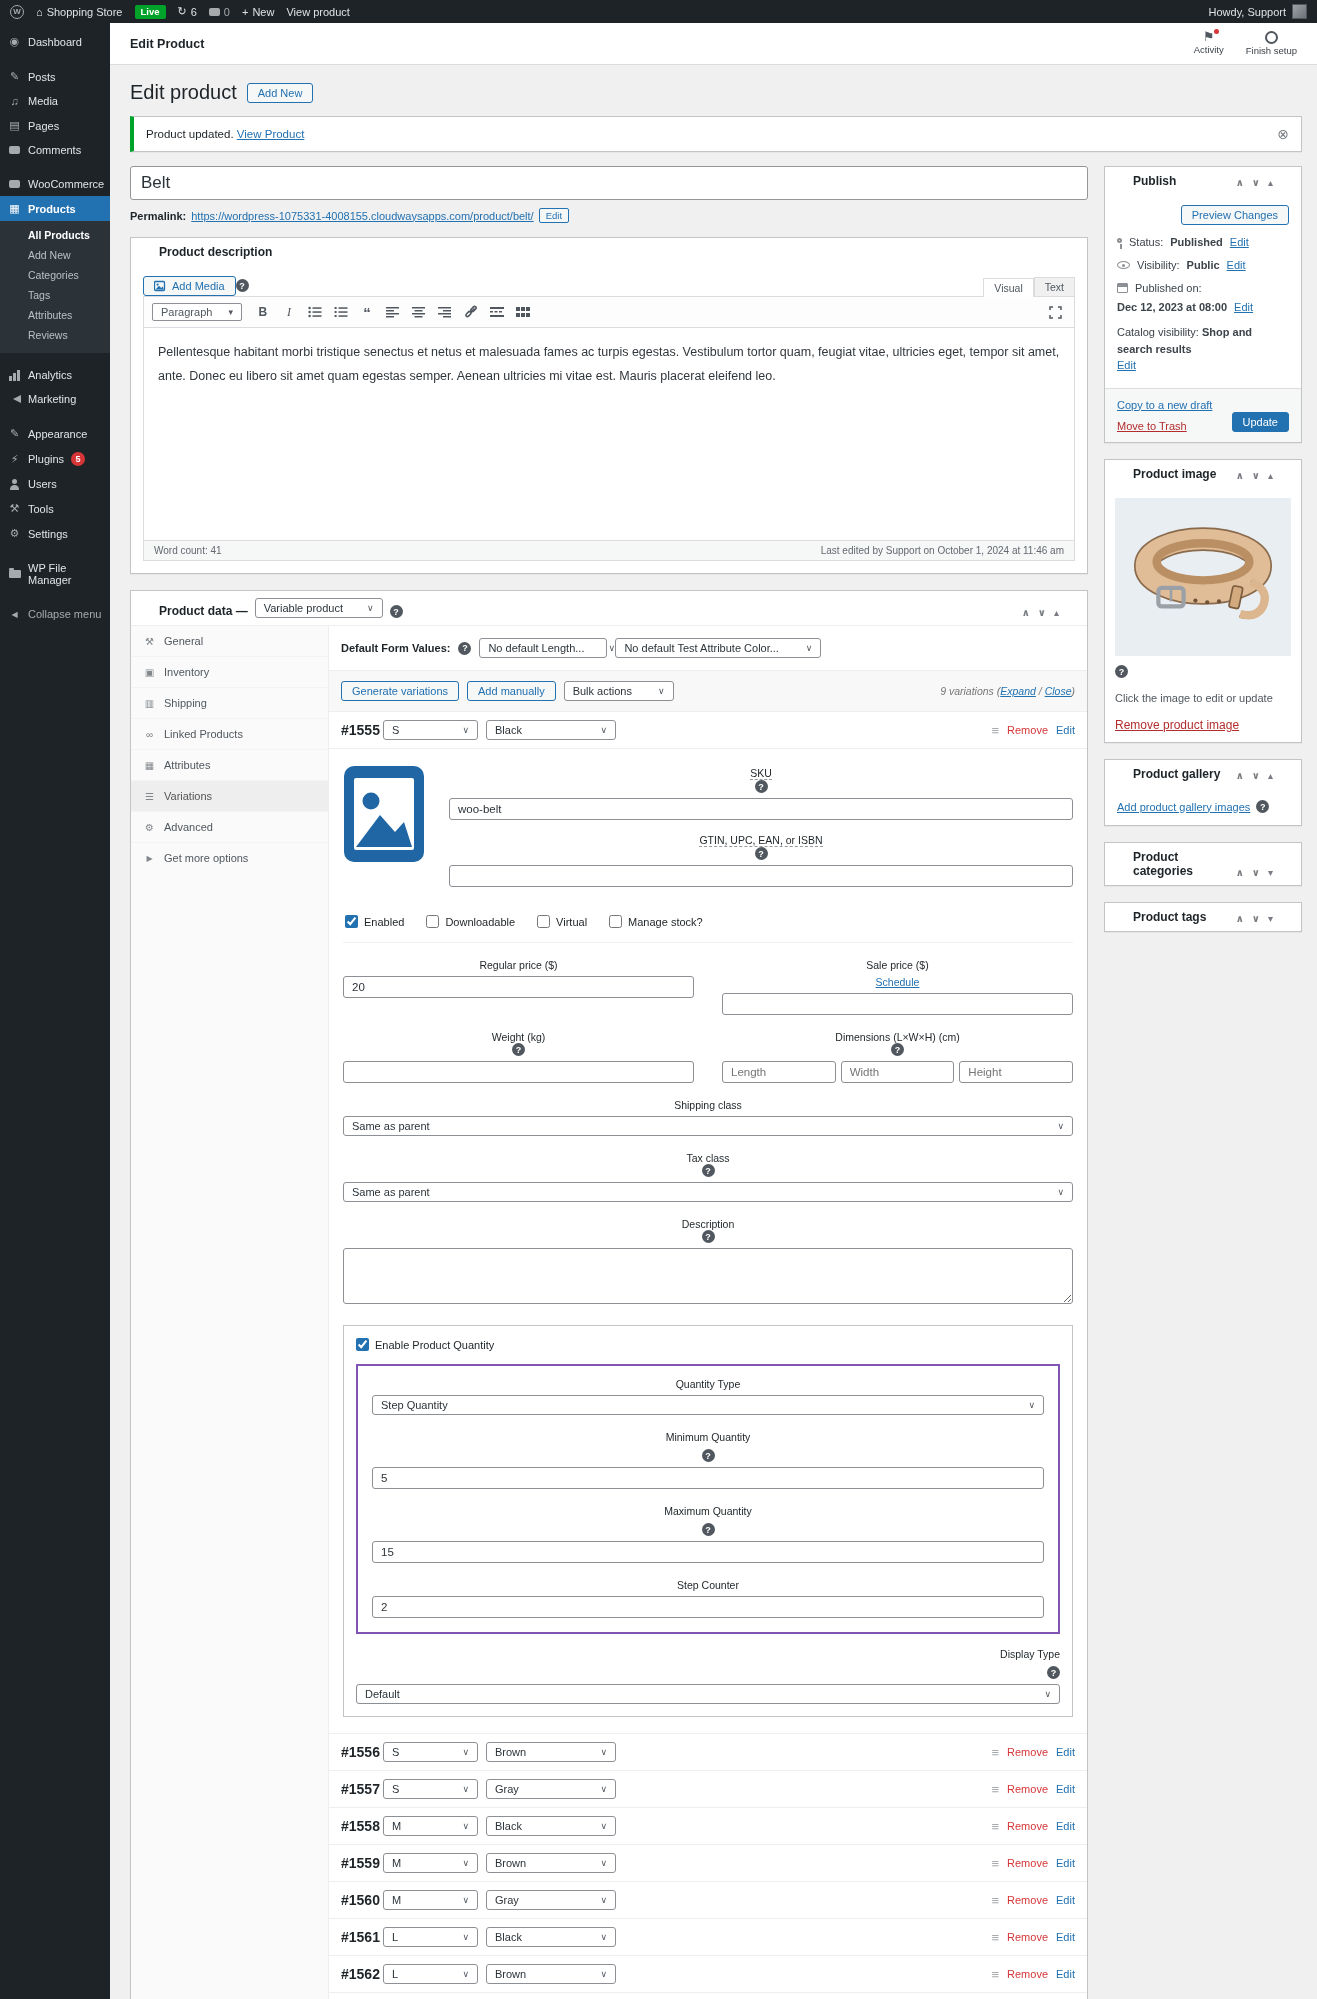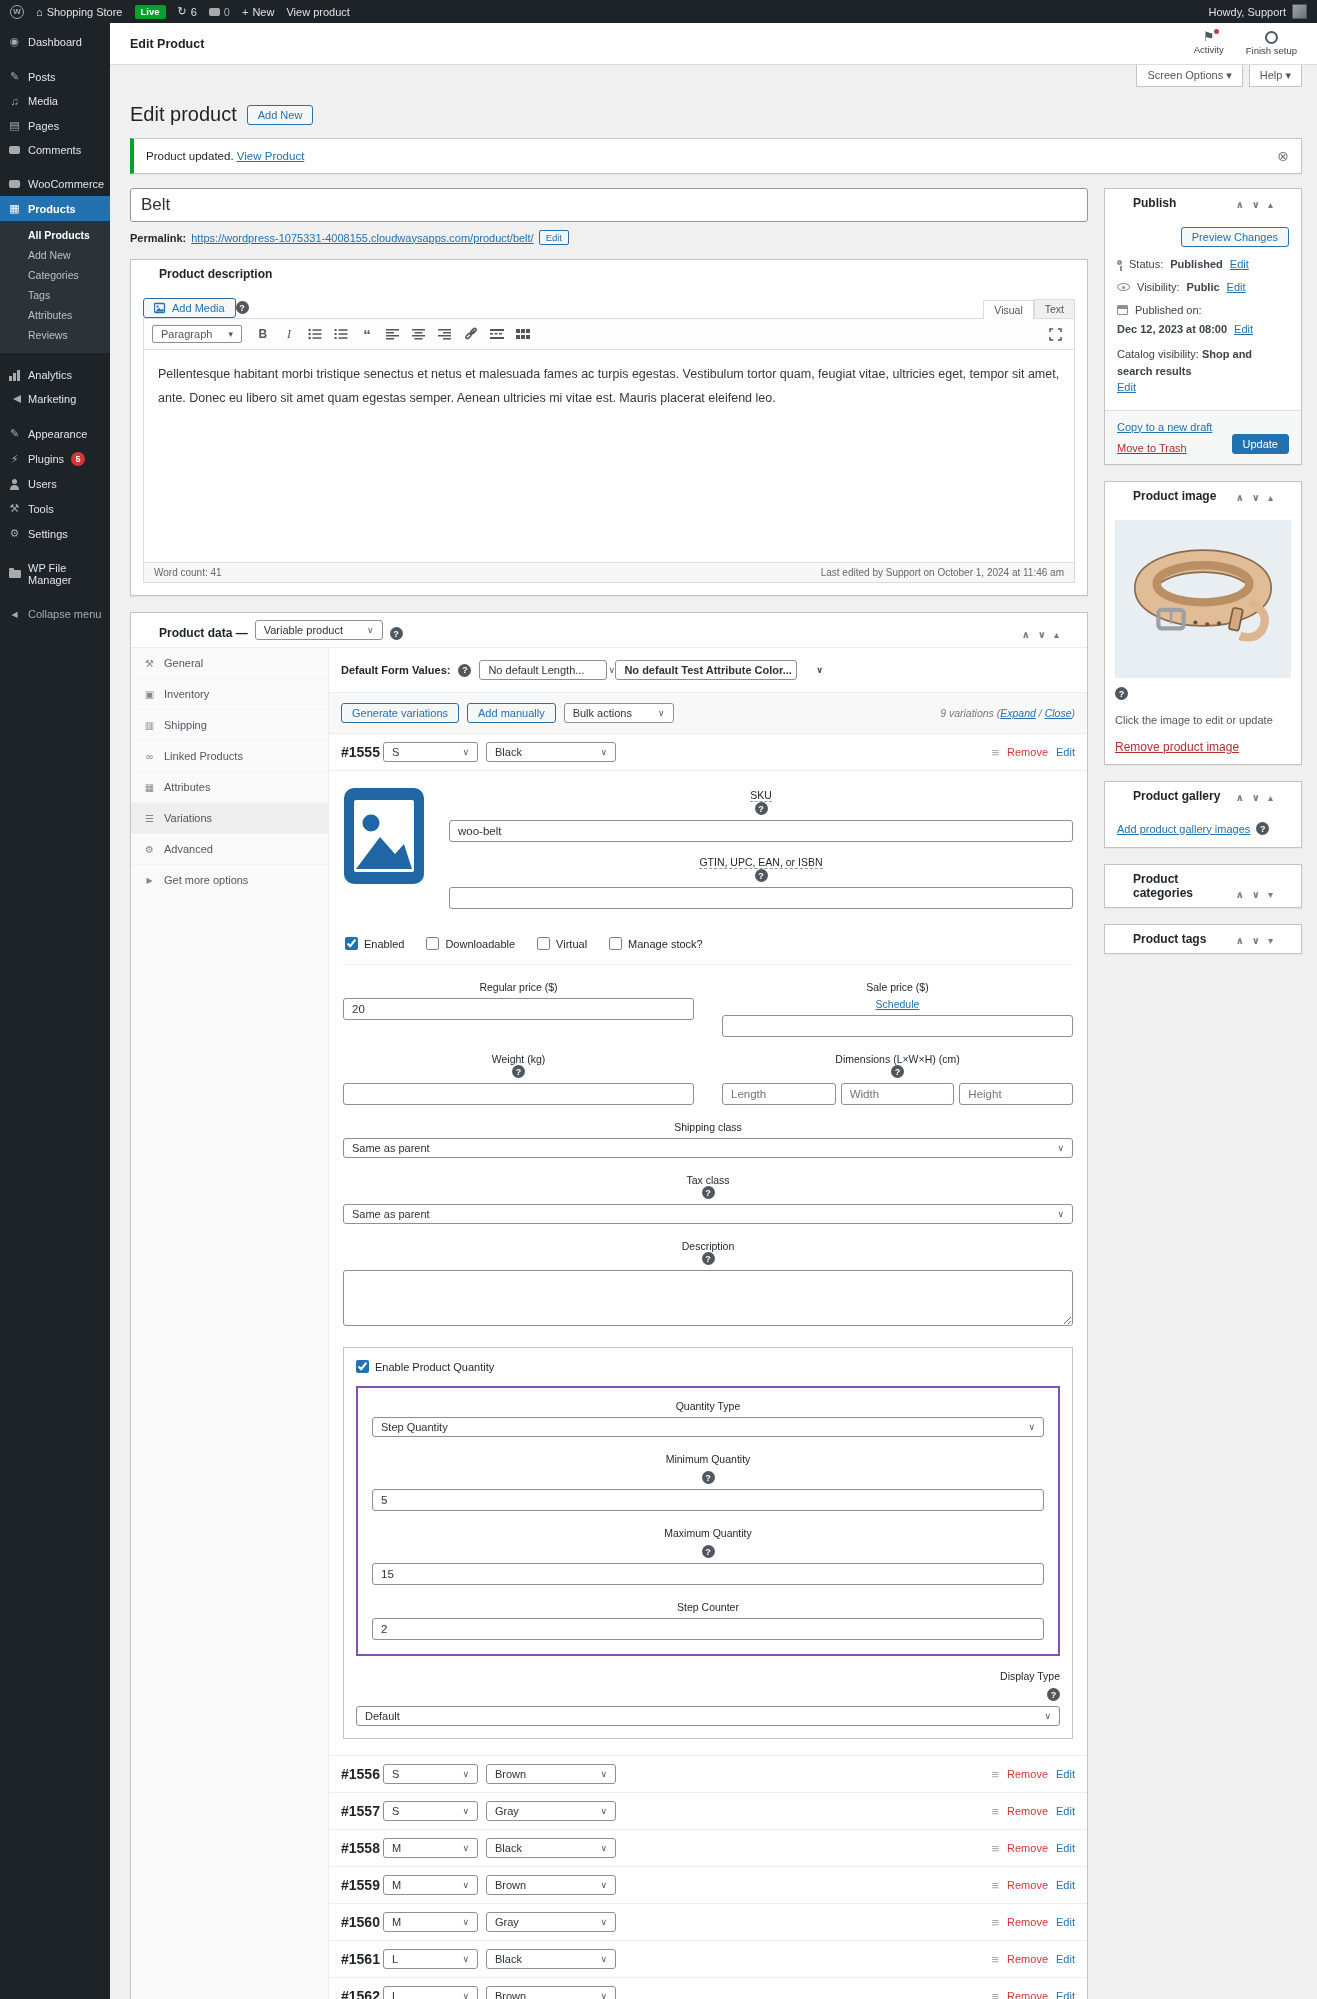--- a/index.html
+++ b/index.html
@@ -292,24 +292,20 @@
           <span class="flagwrap"><span>⚑</span><span class="flagdot"></span></span>
           <span>Activity</span>
         </span>
         <span class="tb-ic">
           <span class="circ"></span>
           <span>Finish setup</span>
         </span>
       </span>
     </div>
 
-    <div class="screenrow">
-      <span class="scr-tab">Screen Options ▾</span>
-      <span class="scr-tab">Help ▾</span>
-    </div>
 
     <div class="page">
       <div class="h1row">
         <h1 class="title">Edit product</h1>
         <span class="btn">Add New</span>
       </div>
 
       <div class="notice">
         <span>Product updated.</span>&nbsp;
         <span class="lnk">View Product</span>
@@ -506,21 +502,21 @@
 
               <div class="pd-content">
 
                 <div class="dfv-row">
                   <span class="bold">Default Form Values:</span>
                   <span class="help">?</span>
                   <span class="fsel" style="width:128px;">
                       <span>No default Length...</span>
                       <span class="chev">∨</span>
                     </span>
-                  <span class="fsel" style="width:182px;font-weight:bold;">
+                  <span class="fsel" style="width:206px;">
                       <span>No default Test Attribute Color...</span>
                       <span class="chev">∨</span>
                     </span>
                 </div>
 
                 <div class="var-toolbar">
                   <span class="btn">Generate variations</span>
                   <span class="btn">Add manually</span>
                   <span class="fsel" style="width:110px;">
                       <span>Bulk actions</span>

